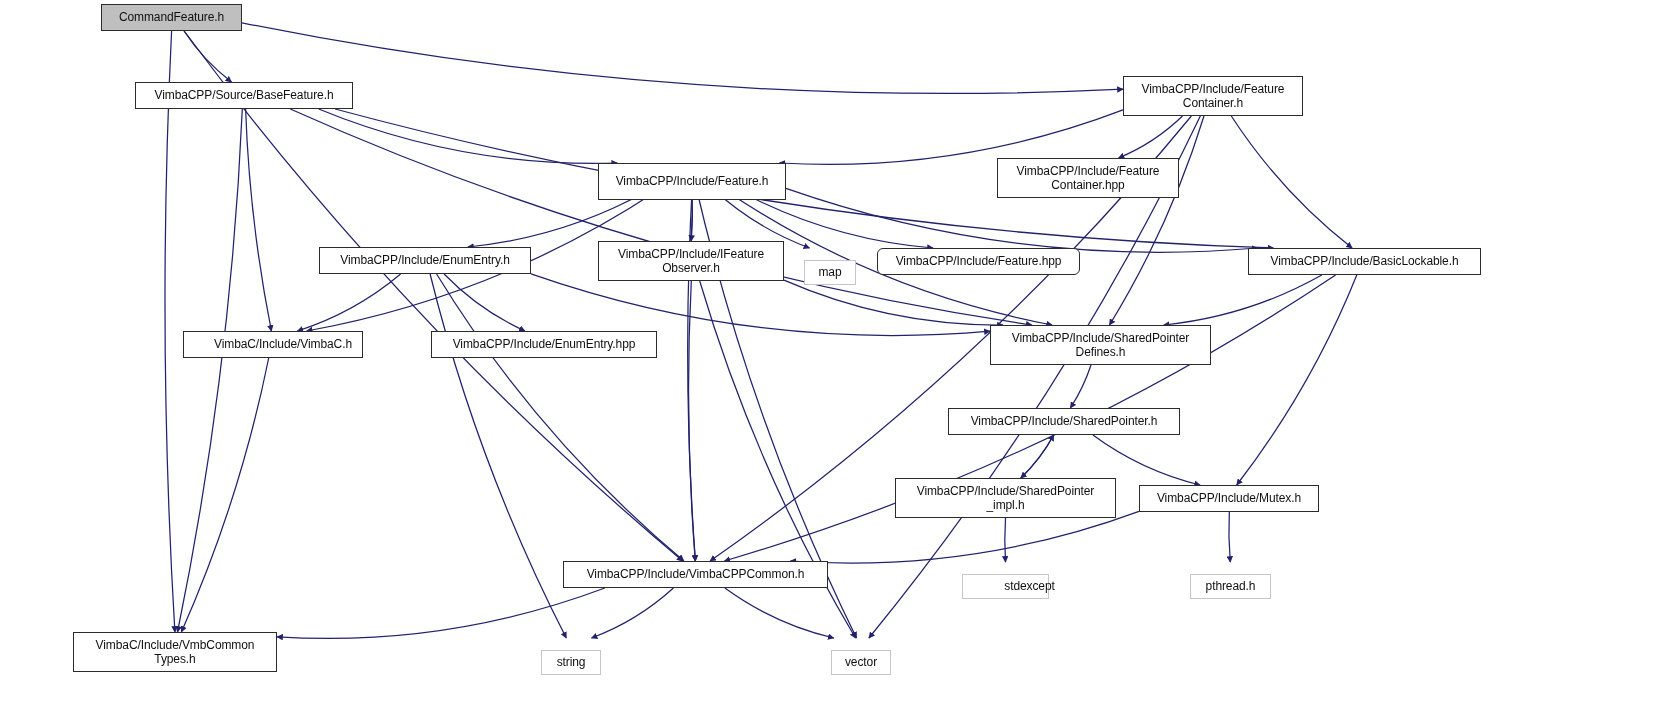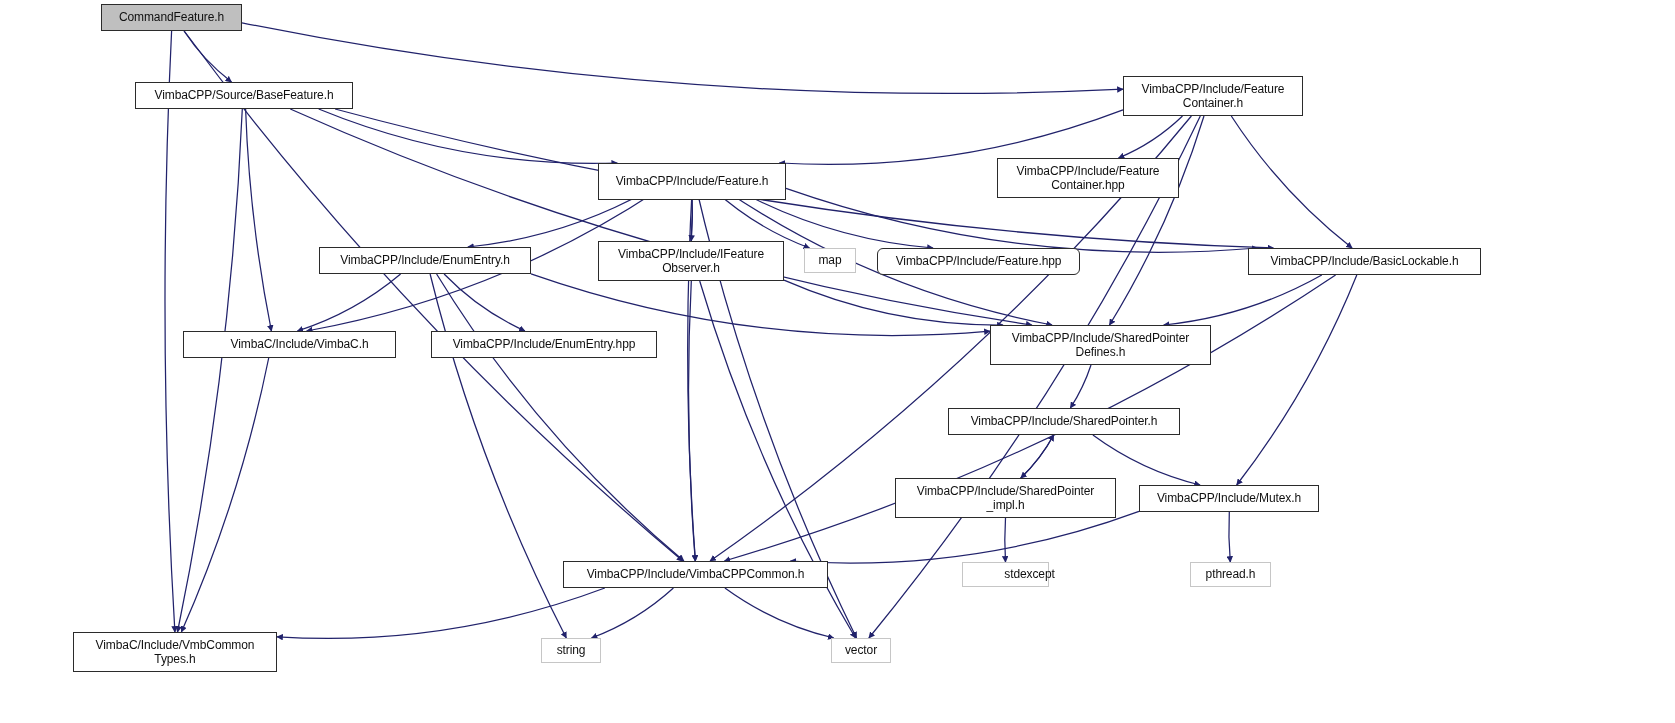--- a/index.html
+++ b/index.html
@@ -46,20 +46,21 @@
     font-size: 12px;
     letter-spacing: -0.1px;
   }
   .node.root {
     background: #bfbfbf;
     border-color: #2b2b2b;
   }
   .node.system {
     border: 1px solid #c6c6c6;
     background: #ffffff;
+    margin-top: 12px;
   }
   .node .label {
     display: block;
     padding: 0 5px;
   }
 </style>
 </head>
 <body>
 
 <div id="graph-root">
@@ -129,21 +130,21 @@
 Container.h</span></div>
       <div class="node" style="left: 598px; top: 163px; width: 188px; height: 37px;"><span class="label">VimbaCPP/Include/Feature.h</span></div>
       <div class="node" style="left: 997px; top: 158px; width: 182px; height: 40px;"><span class="label">VimbaCPP/Include/Feature
 Container.hpp</span></div>
       <div class="node" style="left: 319px; top: 247px; width: 212px; height: 27px;"><span class="label">VimbaCPP/Include/EnumEntry.h</span></div>
       <div class="node" style="left: 598px; top: 241px; width: 186px; height: 40px;"><span class="label">VimbaCPP/Include/IFeature
 Observer.h</span></div>
       <div class="node system" style="left: 804px; top: 248px; width: 52px; height: 25px;"><span class="label">map</span></div>
       <div class="node" style="left: 877px; top: 248px; width: 203px; height: 27px; border-radius: 6px;"><span class="label">VimbaCPP/Include/Feature.hpp</span></div>
       <div class="node" style="left: 1248px; top: 248px; width: 233px; height: 27px;"><span class="label">VimbaCPP/Include/BasicLockable.h</span></div>
-      <div class="node" style="left: 183px; top: 331px; width: 213px; height: 27px; padding-left: 20px;"><span class="label">VimbaC/Include/VimbaC.h</span></div>
+      <div class="node" style="left: 183px; top: 331px; width: 180px; height: 27px; padding-left: 20px;"><span class="label">VimbaC/Include/VimbaC.h</span></div>
       <div class="node" style="left: 431px; top: 331px; width: 226px; height: 27px;"><span class="label">VimbaCPP/Include/EnumEntry.hpp</span></div>
       <div class="node" style="left: 990px; top: 325px; width: 221px; height: 40px;"><span class="label">VimbaCPP/Include/SharedPointer
 Defines.h</span></div>
       <div class="node" style="left: 948px; top: 408px; width: 232px; height: 27px;"><span class="label">VimbaCPP/Include/SharedPointer.h</span></div>
       <div class="node" style="left: 895px; top: 478px; width: 221px; height: 40px;"><span class="label">VimbaCPP/Include/SharedPointer
 _impl.h</span></div>
       <div class="node" style="left: 1139px; top: 485px; width: 180px; height: 27px;"><span class="label">VimbaCPP/Include/Mutex.h</span></div>
       <div class="node" style="left: 563px; top: 561px; width: 265px; height: 27px;"><span class="label">VimbaCPP/Include/VimbaCPPCommon.h</span></div>
       <div class="node system" style="left: 962px; top: 562px; width: 87px; height: 25px; padding-left: 48px;"><span class="label">stdexcept</span></div>
       <div class="node system" style="left: 1190px; top: 562px; width: 81px; height: 25px;"><span class="label">pthread.h</span></div>

